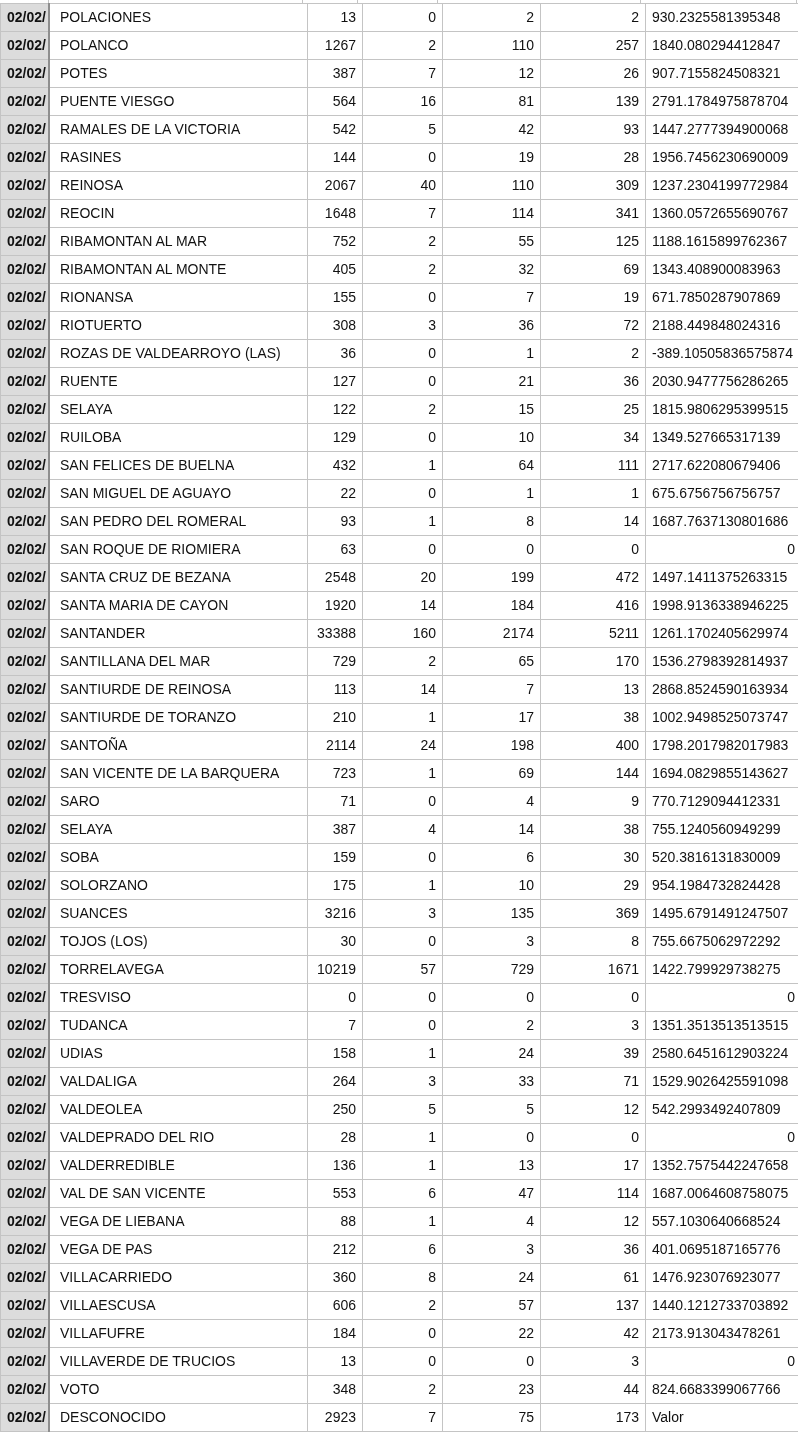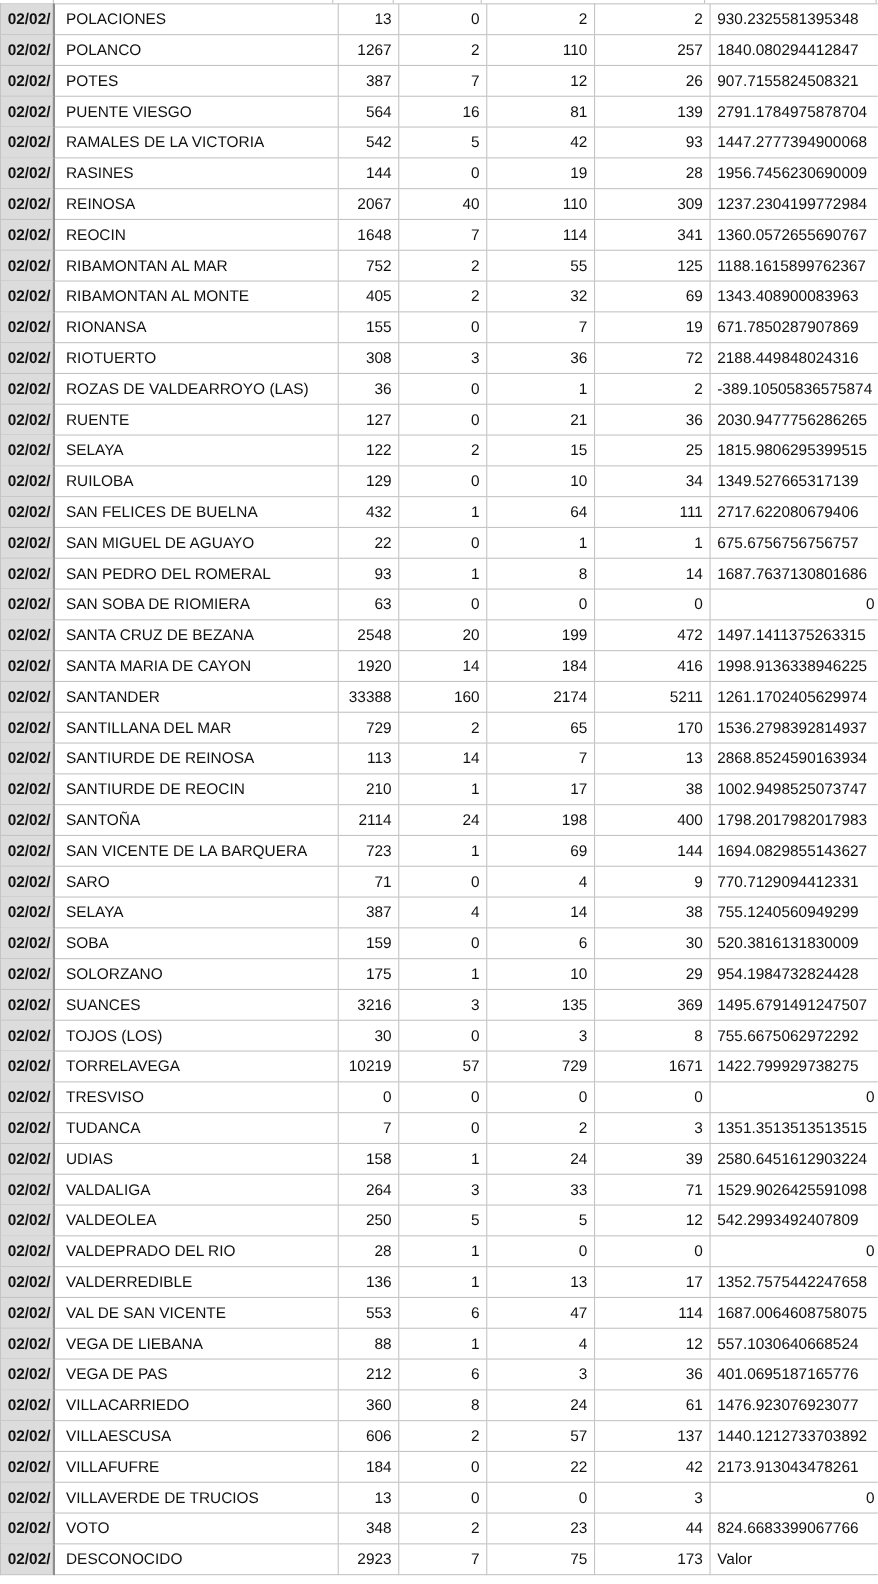--- a/index.html
+++ b/index.html
@@ -196,21 +196,21 @@
           <td class="date">02/02/</td>
           <td class="name">SAN PEDRO DEL ROMERAL</td>
           <td class="cA">93</td>
           <td class="cB">1</td>
           <td class="cC">8</td>
           <td class="cD">14</td>
           <td class="cE">1687.7637130801686</td>
         </tr>
         <tr>
           <td class="date">02/02/</td>
-          <td class="name">SAN SOBA DE RIOMIERA</td>
+          <td class="name">SAN ROQUE DE RIOMIERA</td>
           <td class="cA">63</td>
           <td class="cB">0</td>
           <td class="cC">0</td>
           <td class="cD">0</td>
           <td class="cE num-right">0</td>
         </tr>
         <tr>
           <td class="date">02/02/</td>
           <td class="name">SANTA CRUZ DE BEZANA</td>
           <td class="cA">2548</td>
@@ -250,21 +250,21 @@
           <td class="date">02/02/</td>
           <td class="name">SANTIURDE DE REINOSA</td>
           <td class="cA">113</td>
           <td class="cB">14</td>
           <td class="cC">7</td>
           <td class="cD">13</td>
           <td class="cE">2868.8524590163934</td>
         </tr>
         <tr>
           <td class="date">02/02/</td>
-          <td class="name">SANTIURDE DE REOCIN</td>
+          <td class="name">SANTIURDE DE TORANZO</td>
           <td class="cA">210</td>
           <td class="cB">1</td>
           <td class="cC">17</td>
           <td class="cD">38</td>
           <td class="cE">1002.9498525073747</td>
         </tr>
         <tr>
           <td class="date">02/02/</td>
           <td class="name">SANTOÑA</td>
           <td class="cA">2114</td>

